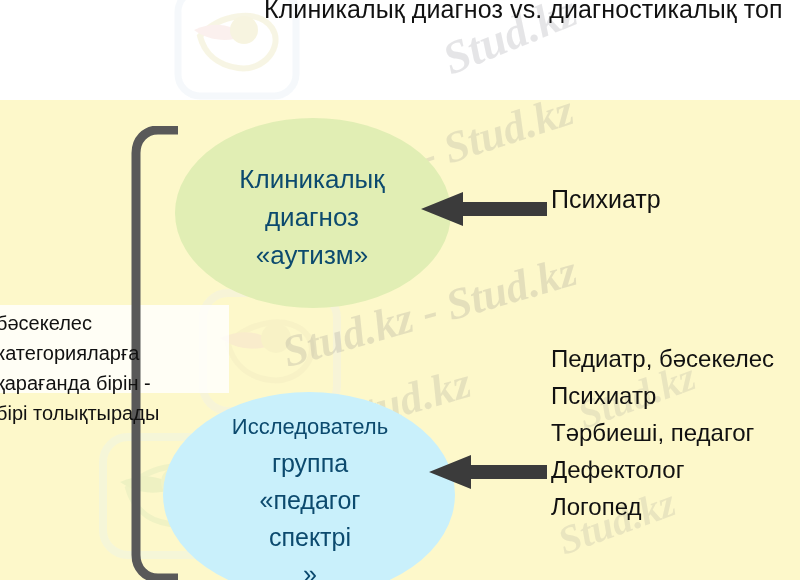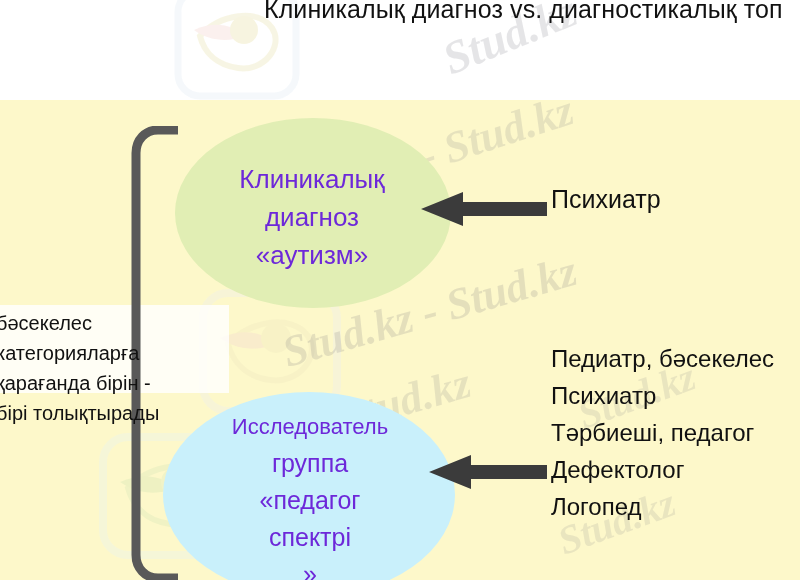--- a/index.html
+++ b/index.html
@@ -76,21 +76,21 @@
     top: 392px;
     width: 292px;
     height: 205px;
     background: #c9f0fb;
   }
 
   
   .ell-label {
     position: absolute;
     text-align: center;
-    color: #6d28d9;
+    color: #0c4a6e;
     line-height: 38px;
     z-index: 5;
   }
   .ell-label-green {
     left: 178px;
     top: 160px;
     width: 268px;
     font-size: 26px;
   }
   .ell-label-blue {

